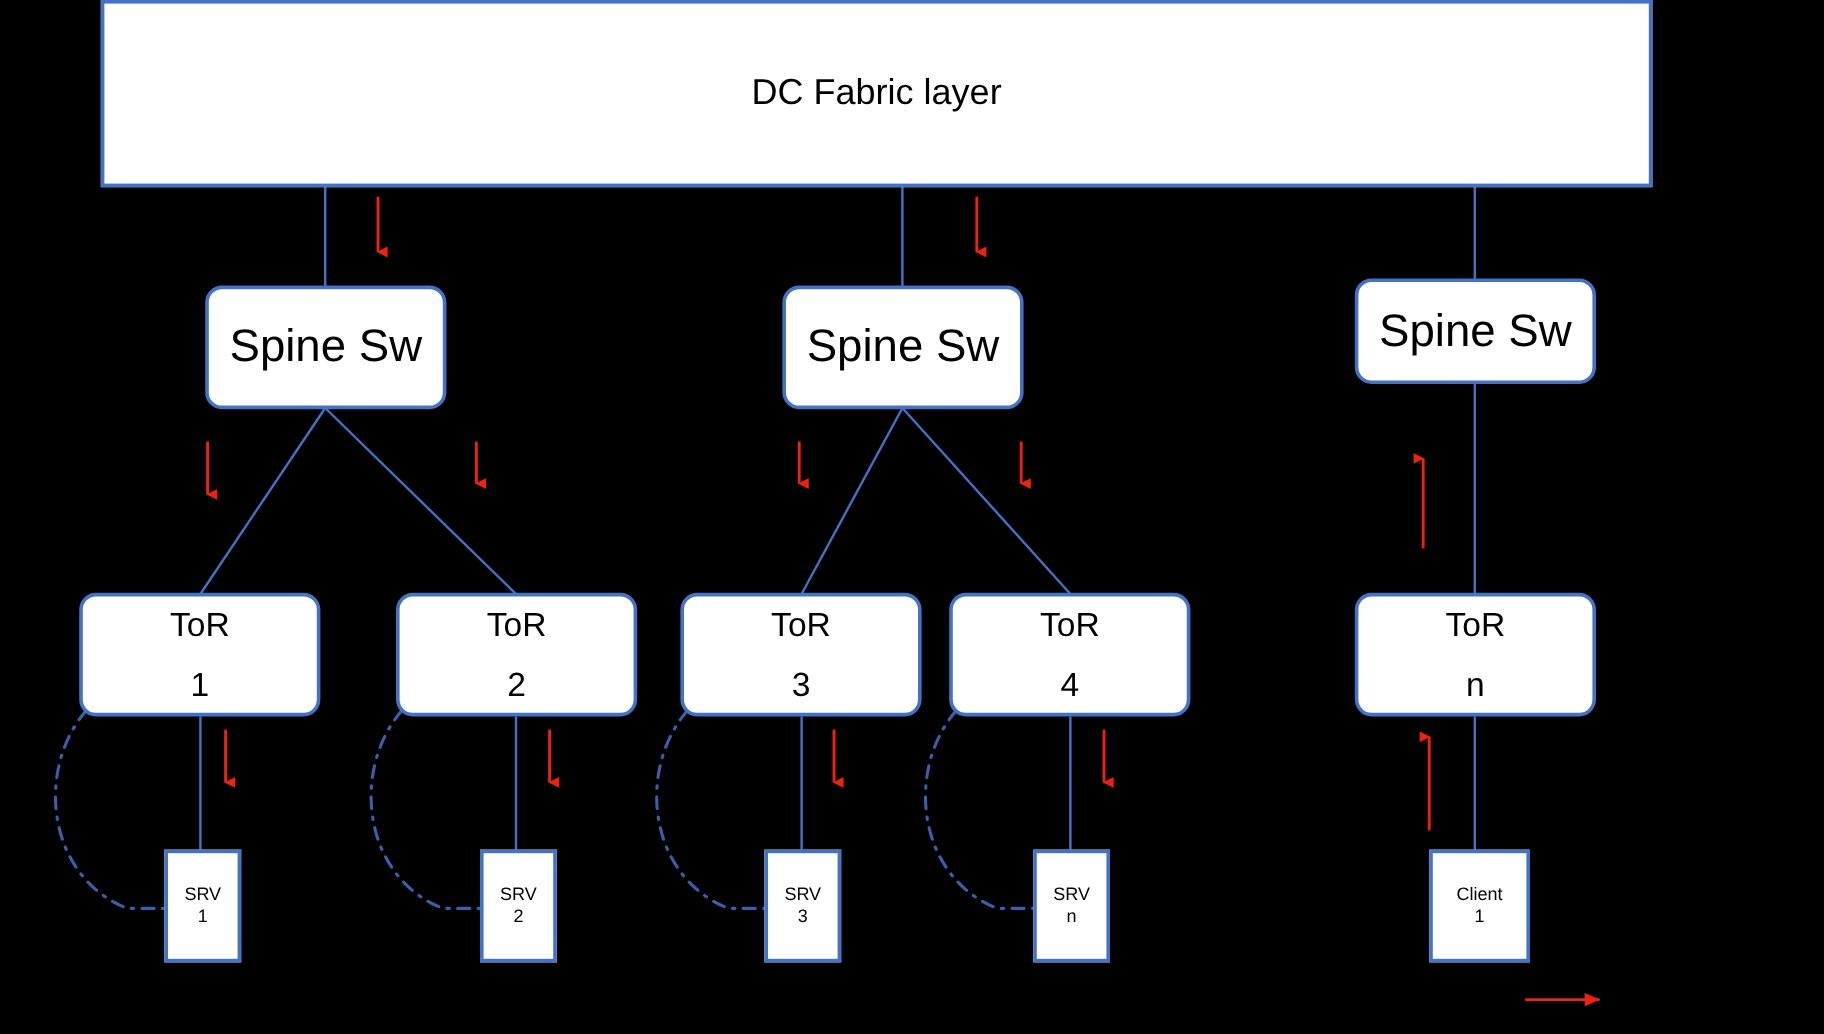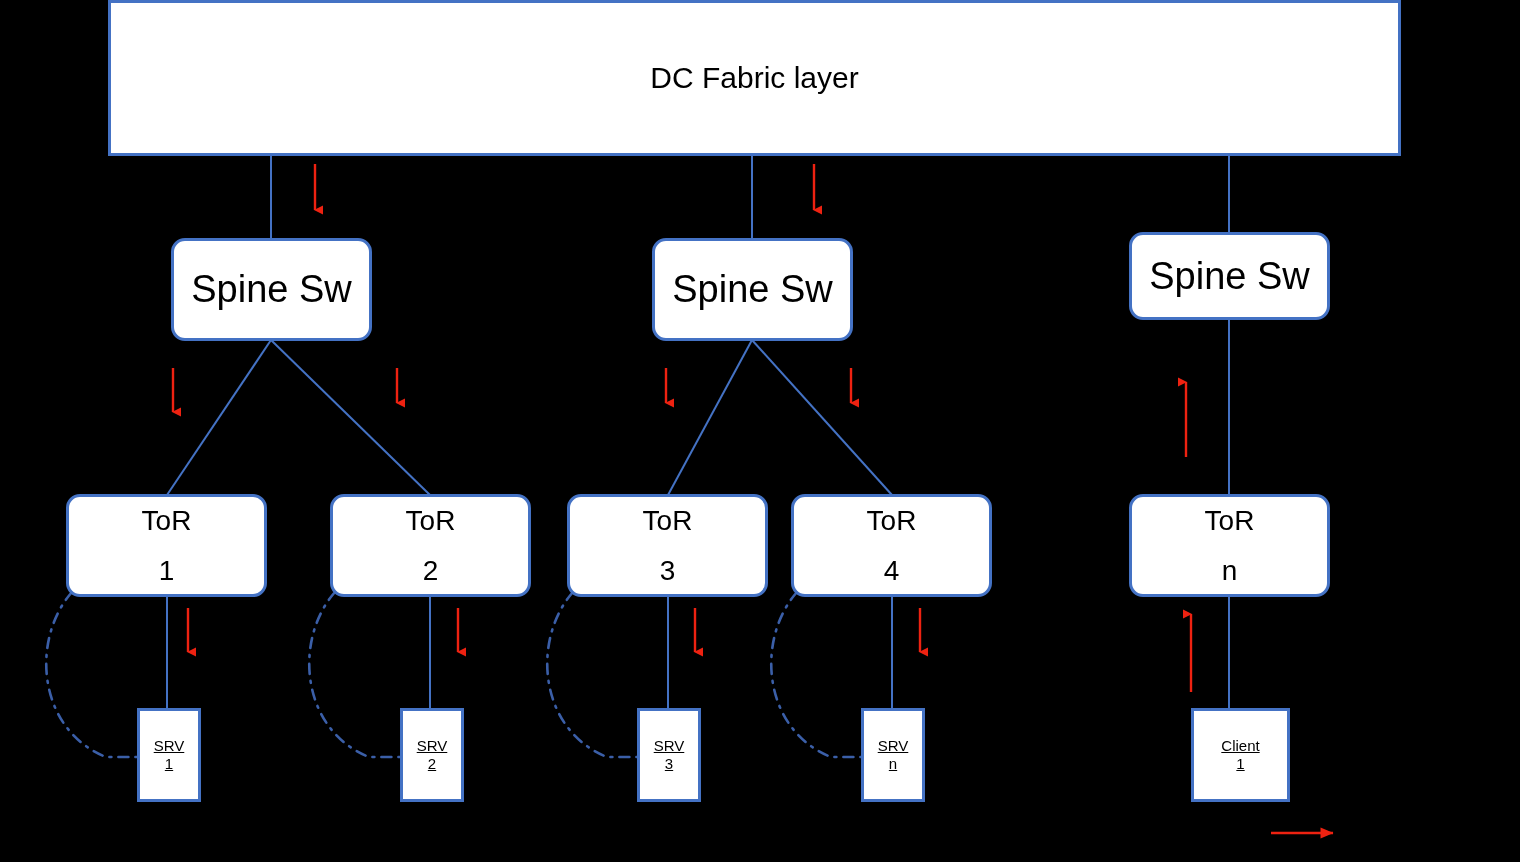--- a/index.html
+++ b/index.html
@@ -32,36 +32,34 @@
     flex-direction: column;
     align-items: center;
     justify-content: center;
     color: #000000;
     text-align: center;
     line-height: 1.18;
   }
   .fabric {
     border-radius: 0;
     font-size: 30px;
-    margin-left: 24px;
   }
   .spine {
     border-radius: 14px;
     font-size: 38px;
   }
   .tor {
     border-radius: 14px;
     font-size: 28px;
     gap: 16px;
   }
   .leafbox {
     border-radius: 0;
     font-size: 15px;
     border-width: 3px;
-    text-decoration: underline;
   }
   .line2 { display:block; }
 </style>
 </head>
 <body>
 
 <div id="canvas">
 
   <svg class="wires" viewBox="0 0 1520 862">
     <defs>
@@ -178,18 +176,18 @@
     <span class="line2">2</span>
   </div>
   <div class="node leafbox" style="left:637px; top:708px; width:64px; height:94px;">
     <span>SRV</span>
     <span class="line2">3</span>
   </div>
   <div class="node leafbox" style="left:861px; top:708px; width:64px; height:94px;">
     <span>SRV</span>
     <span class="line2">n</span>
   </div>
-  <div class="node leafbox" style="left:1191px; top:708px; width:99px; height:94px;">
+  <div class="node leafbox" style="left:1191px; top:708px; width:84px; height:94px;">
     <span>Client</span>
     <span class="line2">1</span>
   </div>
 
 </div>
 
 </body></html>

